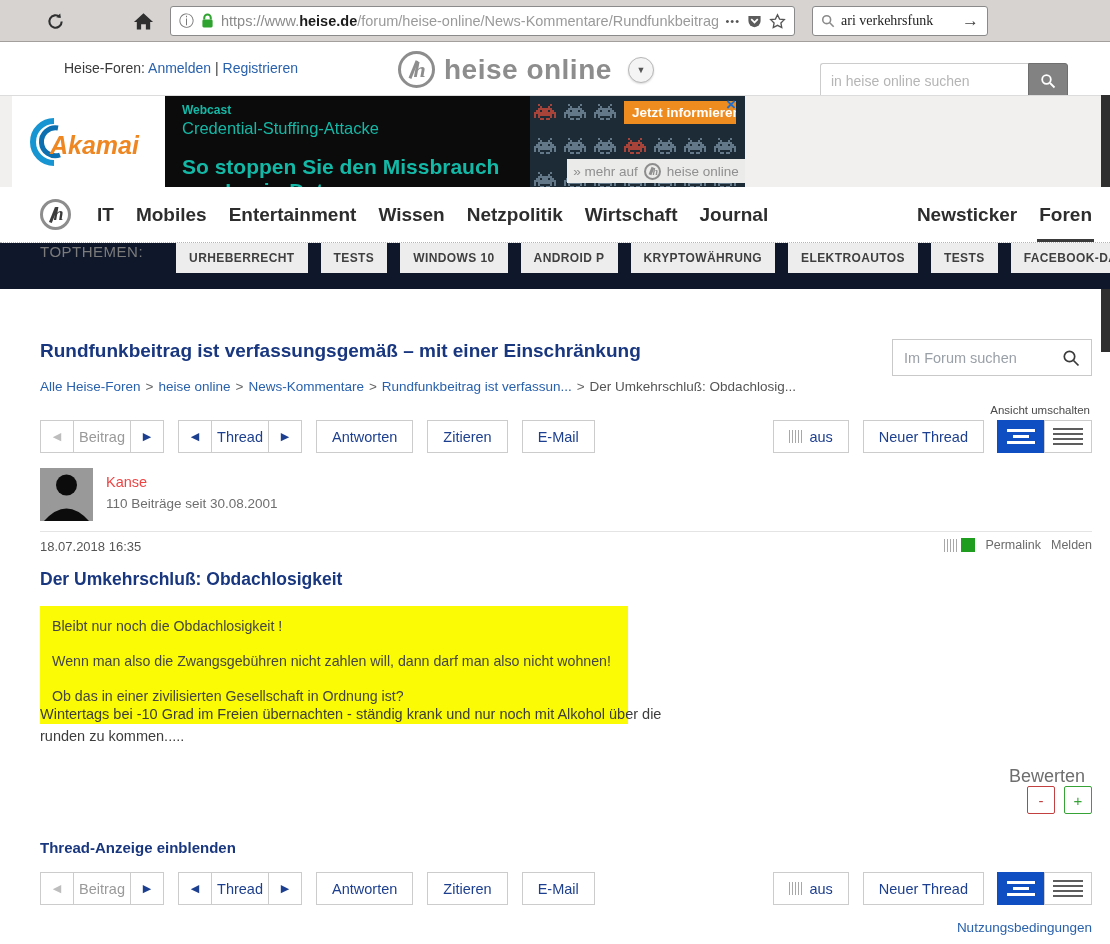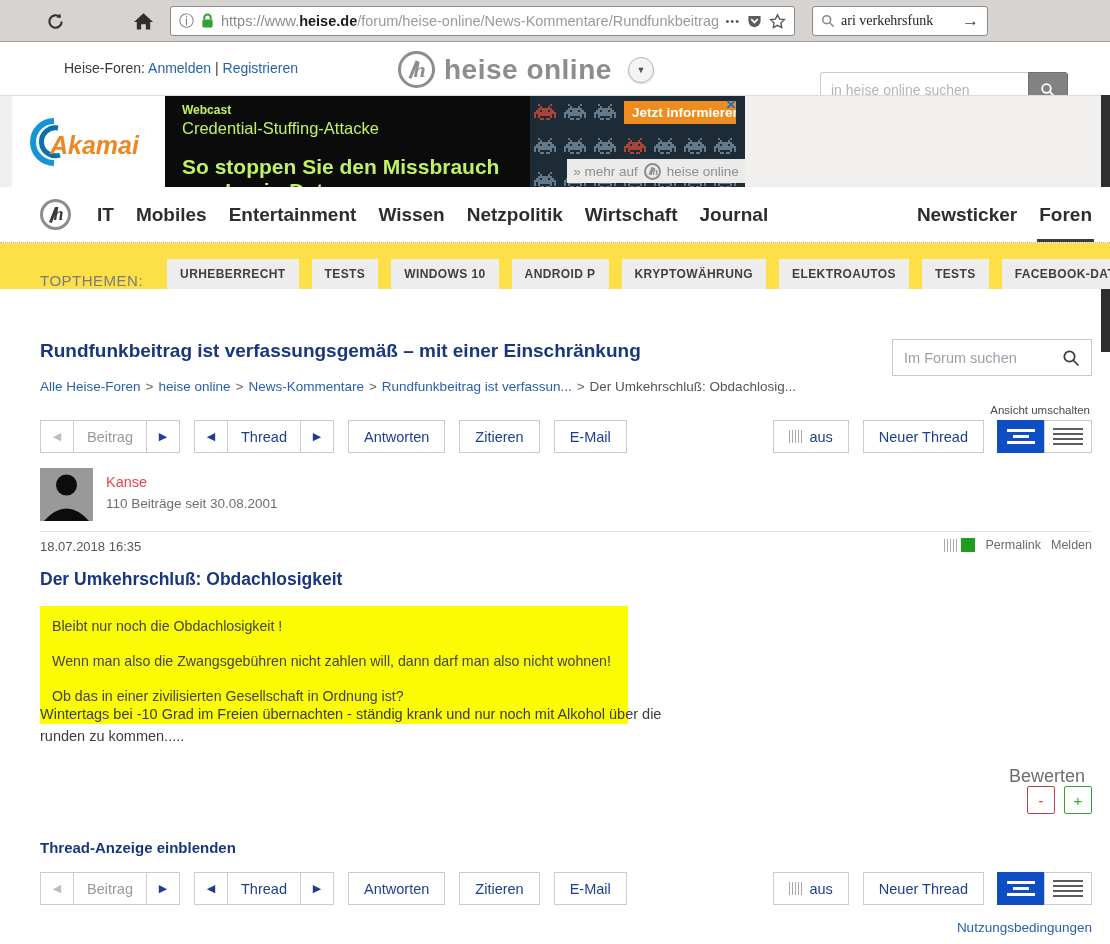--- a/index.html
+++ b/index.html
@@ -22,30 +22,30 @@
   #hdr{position:absolute;left:0;top:43px;width:1110px;height:52px;background:#fff}
   #hdr-left{position:absolute;left:64px;top:17px;font-size:14px;color:#3a3a3a}
   #hdr-left a{color:#2961ad;text-decoration:none;cursor:pointer}
   #hdr-logo{position:absolute;left:398px;top:8px;display:flex;align-items:center;gap:9px;color:#8d8d8d}
   .logo-ring{border-radius:50%;border:3px solid #8d8d8d;position:relative;display:flex;align-items:center;justify-content:center;font-style:italic;font-weight:700}
   .logo-ring .slash{position:absolute;width:2.5px;height:62%;background:currentColor;transform:rotate(22deg);left:36%;top:18%}
   .logo-ring .aitch{font-family:"Liberation Serif",serif;transform:translateX(3px)}
   #hdr-logo .logo-ring{width:37px;height:37px;font-size:22px;color:#8d8d8d}
   #hdr-logo .logo-word{font-size:28px;font-weight:700;letter-spacing:.5px}
   #hdr-drop{position:absolute;left:628px;top:14px;width:26px;height:26px;border-radius:50%;background:#f4f4f4;border:1px solid #b7b7b7;display:flex;align-items:center;justify-content:center;font-size:9px;color:#555;cursor:pointer;box-shadow:0 1px 2px rgba(0,0,0,.15)}
-  #hdr-search{position:absolute;right:42px;top:29px;display:flex;height:35px}
+  #hdr-search{position:absolute;right:42px;top:20px;display:flex;height:35px}
   #hdr-search input{width:208px;border:1px solid #ccc;border-right:none;border-radius:3px 0 0 3px;padding:0 10px;font-size:14px;font-family:"Liberation Sans",sans-serif;color:#555;outline:none}
   #hdr-search input::placeholder{color:#b5b5b5}
   #hdr-search button{width:40px;background:#828282;border:1px solid #6f6f6f;border-radius:0 3px 3px 0;display:flex;align-items:center;justify-content:center;cursor:pointer}
 
   
   #ad-strip{position:absolute;left:0;top:95px;width:1110px;height:92px;background:#f1f0ef;border-top:1px solid #dcdcdc}
   #ad{position:absolute;left:12px;top:0;width:733px;height:92px;display:flex;cursor:pointer}
   #ad-akamai{width:153px;background:#fff;display:flex;align-items:center;justify-content:center}
-  #ad-text{flex:1;background:#0b0b0b;color:#bef264;padding:7px 0 0 17px;overflow:hidden;white-space:nowrap}
+  #ad-text{flex:1;background:#0b0b0b;color:#14b8a6;padding:7px 0 0 17px;overflow:hidden;white-space:nowrap}
   #ad-text .kicker{font-size:12px;font-weight:700;margin-bottom:2px}
   #ad-text .l1{font-size:16.5px;margin-bottom:17px}
   #ad-text .l2,#ad-text .l3{font-size:21px;font-weight:700;line-height:1.13}
   #ad-navy{width:215px;background:#1d2b36;position:relative;overflow:hidden}
   #ad-cta{position:absolute;top:5px;right:9px;background:#ef8c1f;color:#fff;font-weight:700;font-size:13.5px;padding:4px 8px;max-width:112px;overflow:hidden;white-space:nowrap;cursor:pointer}
   #ad-close{position:absolute;top:0px;right:1px;color:#1e6fd0;font-size:17px;font-weight:700;line-height:1;cursor:pointer;z-index:5}
   #ad-more{position:absolute;bottom:5px;right:0;width:178px;height:24px;background:#eceblea;background:#ebebea;display:flex;align-items:center;justify-content:center;gap:6px;color:#8f8f8f;font-size:13.5px}
   #ad-more .logo-ring{width:17px;height:17px;border-width:2px;font-size:10px;color:#8f8f8f}
   #invaders{position:absolute;left:0;top:0;right:0;bottom:0}
   #invaders .inv{position:absolute}
@@ -57,21 +57,21 @@
   #mainnav{position:absolute;left:0;top:187px;width:1110px;height:56px;background:#fff;border-bottom:1px dotted #b5b5b5;display:flex;align-items:center;padding:0 18px 0 40px;gap:22px}
   #mainnav .logo-ring{width:31px;height:31px;border-width:3px;color:#3a3a3a;font-size:18px;margin-right:4px}
   .nav-item{font-size:19px;font-weight:700;color:#2d2d2d;cursor:pointer;white-space:nowrap}
   #nav-spacer{flex:1}
   .nav-right{display:flex;gap:22px}
   .nav-right .nav-item{font-weight:400;font-weight:700}
   .nav-item.active{position:relative}
   .nav-item.active::after{content:"";position:absolute;left:-2px;right:-2px;bottom:-16px;height:3px;background:#3a3a3a}
 
   
-  #topics{position:absolute;left:0;top:243px;width:1110px;height:46px;background:#fde047;display:flex;align-items:flex-end;padding-left:40px;gap:20px}
+  #topics{position:absolute;left:0;top:243px;width:1110px;height:46px;background:#0f172a;display:flex;align-items:flex-start;padding-left:40px;gap:29px}
   #topics .label{font-size:15px;color:#7b7b7b;letter-spacing:.5px;margin-right:4px}
   .chip{background:#ededed;color:#3f3f3f;font-size:12px;font-weight:700;letter-spacing:.4px;padding:8px 13px;cursor:pointer;white-space:nowrap}
 
   
   #f-title{position:absolute;left:40px;top:340px;width:820px;font-size:19px;font-weight:700;color:#19377f;cursor:pointer}
   #f-search{position:absolute;left:892px;top:339px;width:200px;height:37px;border:1px solid #c9c9c9;display:flex;align-items:center;padding:0 11px;gap:8px;background:#fff}
   #f-search input{flex:1;border:none;outline:none;font-size:14.5px;font-family:"Liberation Sans",sans-serif;color:#8b5cf6;min-width:0}
   #f-search input::placeholder{color:#9aa0a8}
   #breadcrumb{position:absolute;left:40px;top:379px;font-size:13.5px;color:#666}
   .crumb-link{color:#2961ad;cursor:pointer}
@@ -82,21 +82,21 @@
   #toolbar-top{top:420px}
   #toolbar-bottom{top:872px}
   .btn{border:1px solid #ccc;background:#fff;font-size:14.5px;color:#1d3f8f;display:flex;align-items:center;justify-content:center;padding:0 15px;cursor:pointer;font-family:"Liberation Sans",sans-serif;white-space:nowrap}
   .navgrp{display:flex}
   .navgrp .btn{margin-left:-1px;padding:0 12px}
   .navgrp .btn:first-child{margin-left:0}
   .arrow{font-size:11px;width:34px;padding:0}
   .arrow.blue{color:#1d3f8f}
   .arrow.disabled{color:#bdbdbd;cursor:default}
   .btn .lbl-disabled{color:#9a9a9a}
-  .grp-label{width:74px;justify-content:center}
+  .grp-label{width:58px;justify-content:center}
   .tb-spacer{flex:1}
   .bars{display:inline-flex;gap:2px;margin-right:7px}
   .bars i{width:1px;height:13px;background:#a8a8a8}
   .tgl{width:48px;border:1px solid #ccc;background:#fff;display:flex;flex-direction:column;align-items:center;justify-content:center;gap:3px;cursor:pointer;margin-left:-1px}
   .tgl.active{background:#0e4ec2;border-color:#0e4ec2}
   .tgl.active b{display:block;height:3px;background:#fff}
   .tgl b{display:block;height:2px;background:#5d5d5d}
   .tgl-pair{display:flex}
   #ansicht-label{position:absolute;right:20px;top:404px;font-size:11.5px;color:#4a4a4a}
 

